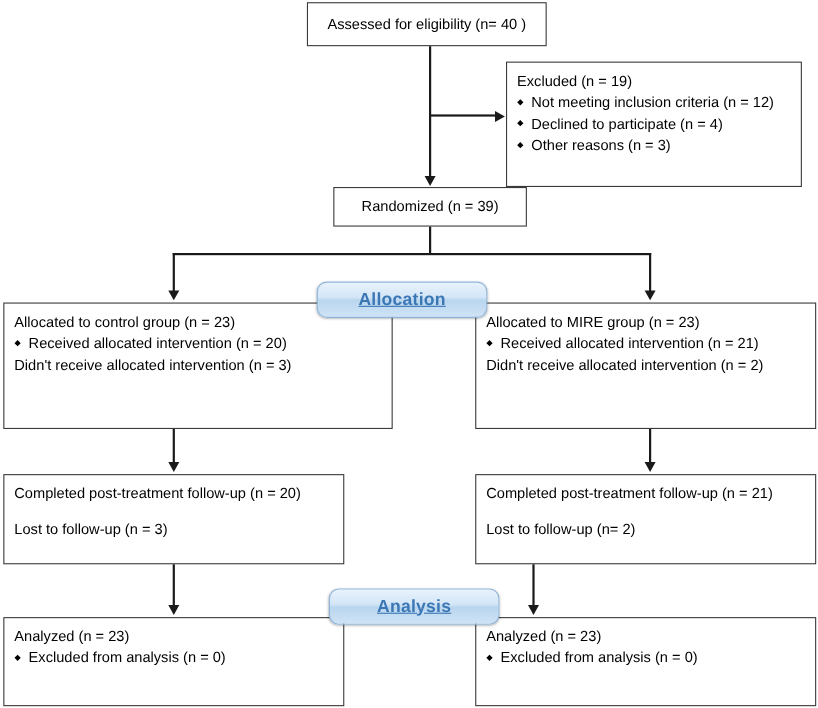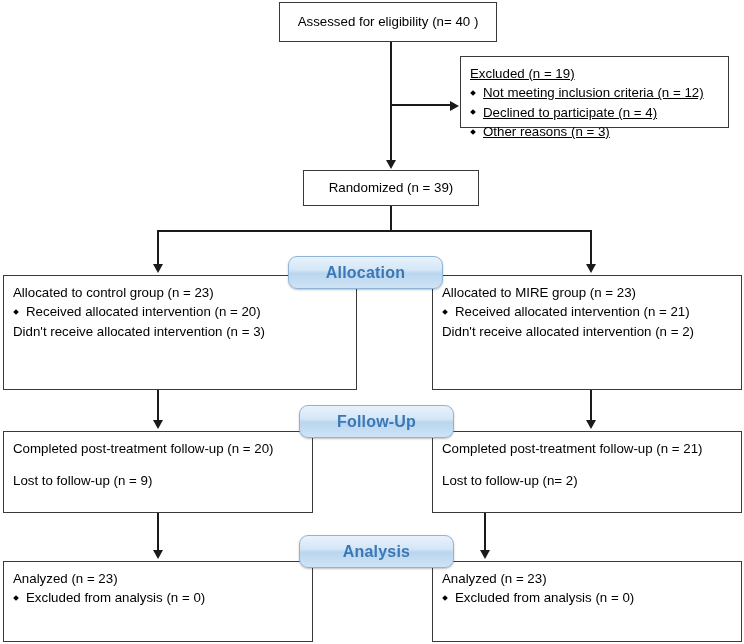--- a/index.html
+++ b/index.html
@@ -73,20 +73,21 @@
     background: linear-gradient(to bottom, #e8f2fb 0%, #d4e6f7 42%, #b9d6ef 52%, #cfe3f5 100%);
     box-shadow: 0 1px 2px rgba(0,0,0,0.25);
     color: #3b77b5;
     font-weight: bold;
     font-size: 16px;
     letter-spacing: .2px;
     display: flex;
     align-items: center;
     justify-content: center;
     z-index: 5;
+    text-decoration: underline;
   }
 
   
   .vline, .hline {
     position: absolute;
     background: #1a1a1a;
   }
   .vline { width: 2px; }
   .hline { height: 2px; }
   .arrow-down {
@@ -112,21 +113,21 @@
   <div class="box centered" style="left:279px; top:2px; width:218px; height:40px;">
     <span class="txt">Assessed for eligibility (n= 40 )</span>
   </div>
 
   <div class="vline" style="left:390px; top:42px; height:122px;"></div>
   <div class="arrow-down" style="left:386px; top:160px;"></div>
 
   <div class="hline" style="left:390px; top:104px; width:62px;"></div>
   <div class="arrow-right" style="left:450px; top:101px;"></div>
 
-  <div class="box pad" style="left:460px; top:56px; width:269px; height:72px;text-decoration:underline;">
+  <div class="box pad" style="left:460px; top:56px; width:269px; height:114px;">
     <span class="ln">Excluded (n = 19)</span>
     <span class="ln bullet-ln"><i class="dia"></i><span>Not meeting inclusion criteria (n = 12)</span></span>
     <span class="ln bullet-ln"><i class="dia"></i><span>Declined to participate (n = 4)</span></span>
     <span class="ln bullet-ln"><i class="dia"></i><span>Other reasons (n = 3)</span></span>
   </div>
 
   <div class="box centered" style="left:303px; top:170px; width:176px; height:36px;">
     <span class="txt">Randomized (n = 39)</span>
   </div>
 
@@ -153,31 +154,28 @@
     <span>Allocation</span>
   </div>
 
   <div class="vline" style="left:157px; top:390px; height:33px;"></div>
   <div class="arrow-down" style="left:153px; top:420px;"></div>
   <div class="vline" style="left:590px; top:390px; height:33px;"></div>
   <div class="arrow-down" style="left:586px; top:420px;"></div>
 
   <div class="box pad" style="left:3px; top:431px; width:310px; height:82px;">
     <span class="ln">Completed post-treatment follow-up (n = 20)</span>
-    <span class="ln gap-ln">Lost to follow-up (n = 9)</span>
+    <span class="ln gap-ln">Lost to follow-up (n = 3)</span>
   </div>
 
   <div class="box pad" style="left:432px; top:431px; width:310px; height:82px;">
     <span class="ln">Completed post-treatment follow-up (n = 21)</span>
     <span class="ln gap-ln">Lost to follow-up (n= 2)</span>
   </div>
 
-  <div class="banner" style="left:299px; top:405px; width:155px; height:33px;">
-    <span>Follow-Up</span>
-  </div>
 
   <div class="vline" style="left:157px; top:513px; height:40px;"></div>
   <div class="arrow-down" style="left:153px; top:550px;"></div>
   <div class="vline" style="left:484px; top:513px; height:40px;"></div>
   <div class="arrow-down" style="left:480px; top:550px;"></div>
 
   <div class="box pad" style="left:3px; top:561px; width:310px; height:81px;">
     <span class="ln">Analyzed (n = 23)</span>
     <span class="ln bullet-ln"><i class="dia"></i><span>Excluded from analysis (n = 0)</span></span>
   </div>

